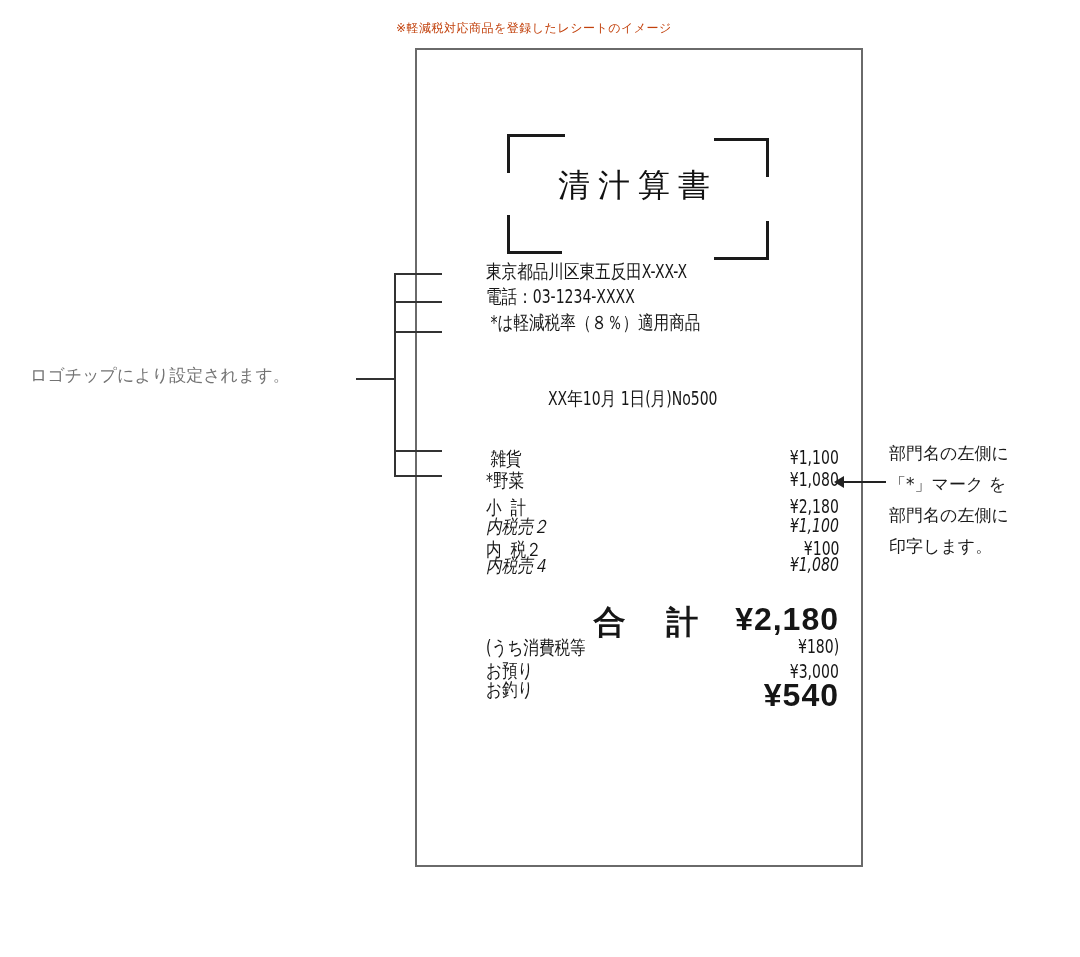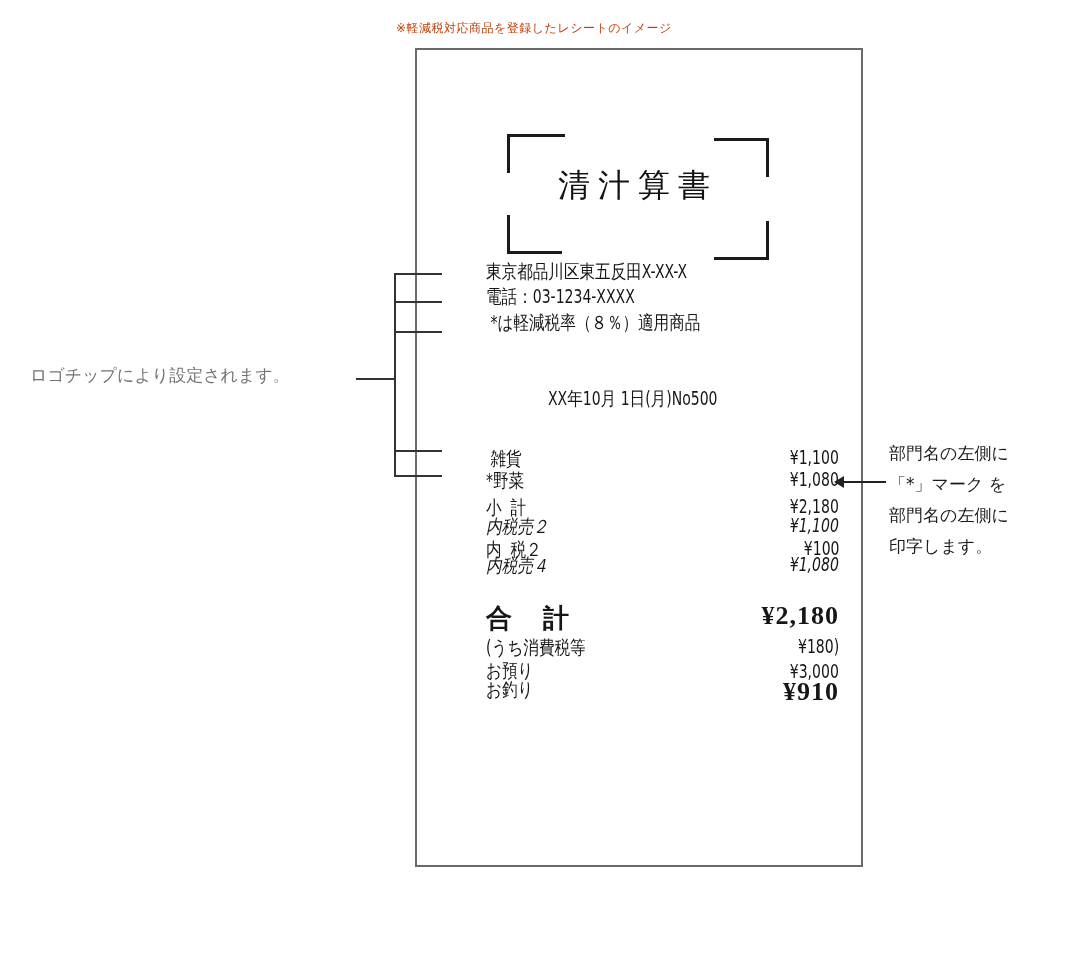--- a/index.html
+++ b/index.html
@@ -12,21 +12,21 @@
   .logo .br { position:absolute; width:36px; height:36px; border-color:#1a1a1a; border-style:solid; }
   .logo .tl { left:0; top:0; border-width:3px 0 0 3px; width:55px; }
   .logo .tr { right:0; top:4px; border-width:3px 3px 0 0; width:52px; }
   .logo .bl { left:0; bottom:0; border-width:0 0 3px 3px; width:52px; }
   .logo .brr { right:0; bottom:-6px; border-width:0 3px 3px 0; width:52px; }
   .logo .name { position:absolute; left:0; right:0; top:30px; text-align:center;
                 font-family:"DejaVu Serif", serif; font-size:32px; letter-spacing:8px; color:#111; }
   .rline { position:absolute; left:33px; right:22px; font-size:19px; white-space:nowrap; color:#161616;
            font-family:"DejaVu Sans Condensed", "DejaVu Sans", sans-serif; transform-origin:left;margin-left:36px; }
   .row { display:flex; justify-content:space-between;gap:36px; }
-  .big { font-family:Liberation Serif, serif; font-weight:bold; font-size:26px; letter-spacing:1px; }
+  .big { font-family:Liberation Sans, sans-serif; font-weight:bold; font-size:32px; letter-spacing:1px;justify-content:flex-end; }
   .compress { display:inline-block; transform:scaleX(0.82); transform-origin:left; }
   .compress-r { display:inline-block; transform:scaleX(0.82); transform-origin:right; }
   .line { position:absolute; background:#333; }
   .note-left { position:absolute; left:30px; top:364px; font-size:17px; white-space:nowrap; color:#737373; }
   .note-right { position:absolute; left:889px; top:438px; font-size:17px; line-height:31px; color:#1a1a1a; white-space:nowrap; }
   .arrow { position:absolute; left:842px; top:481px; width:44px; height:2px; background:#222; }
   .arrow::before { content:""; position:absolute; left:-8px; top:-5px; border-right:10px solid #222;
                    border-top:6px solid transparent; border-bottom:6px solid transparent; }
 </style>
 </head>
@@ -68,21 +68,21 @@
   <div class="rline row" style="top:585px;">
       <span class="compress">(うち消費税等</span>
       <span class="compress-r">¥180)</span>
     </div>
   <div class="rline row" style="top:608px;align-items:center;">
       <span class="compress">お預り</span>
       <span class="compress-r">¥3,000</span>
     </div>
   <div class="rline row" style="top:627px;">
       <span class="compress">お釣り</span>
-      <span class="big">¥910</span>
+      <span class="big">¥540</span>
     </div>
 
 </div>
 
 <div class="note-left">ロゴチップにより設定されます。</div>
 <div class="line" style="left:356px; top:378px; width:40px; height:2px;"></div>
 <div class="line" style="left:394px; top:273px; width:2px; height:202px;"></div>
 <div class="line" style="left:394px; top:273px; width:48px; height:2px;"></div>
 <div class="line" style="left:394px; top:301px; width:48px; height:2px;"></div>
 <div class="line" style="left:394px; top:331px; width:48px; height:2px;"></div>

